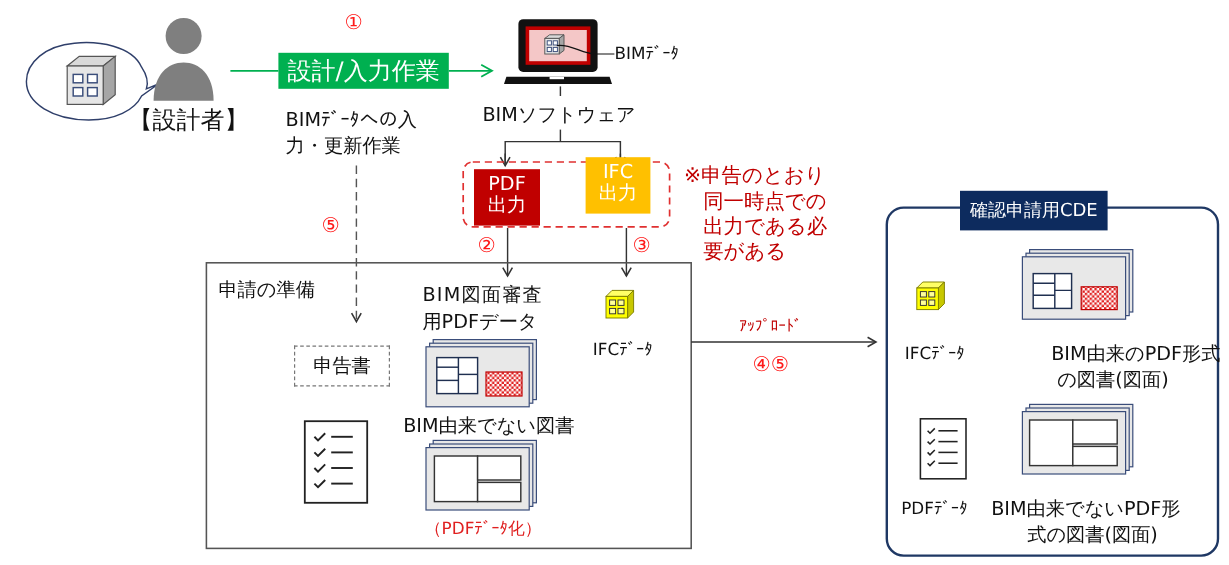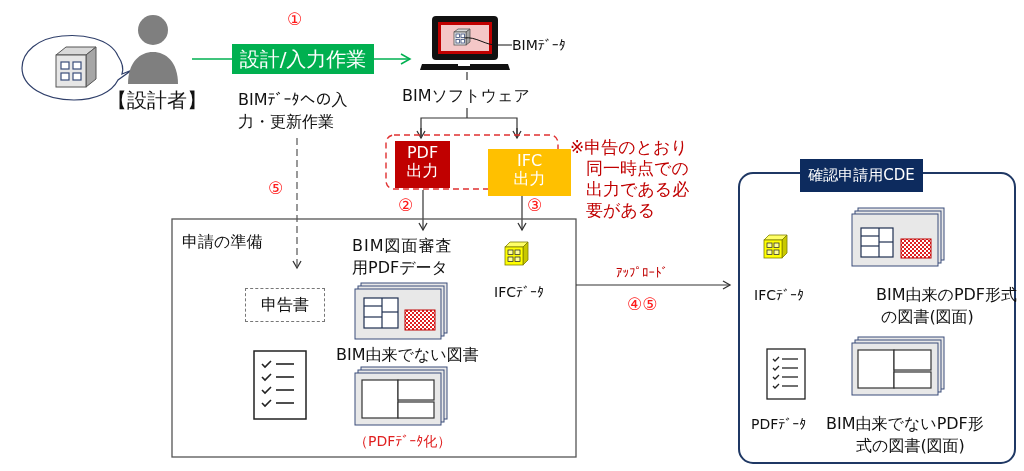--- a/index.html
+++ b/index.html
@@ -197,21 +197,21 @@
 <div class="txt" style="left:238px;top:112px;font-size:16px;">力・更新作業</div>
 
 <div class="txt" style="left:512px;top:35px;font-size:14px;">BIMﾃﾞｰﾀ</div>
 
 <div class="txt" style="left:402px;top:86px;font-size:16px;">BIMソフトウェア</div>
 
 <div class="pdf-box" style="left:395px;top:141px;width:55px;height:47px;">
   <div class="box-small">PDF</div>
   <div class="box-big">出力</div>
 </div>
-<div class="ifc-box" style="left:488px;top:149px;width:83px;height:47px;">
+<div class="ifc-box" style="left:488px;top:131px;width:54px;height:47px;">
   <div class="box-small">IFC</div>
   <div class="box-big">出力</div>
 </div>
 
 <div class="txt darkred" style="left:570px;top:137px;font-size:17px;line-height:21px;">※申告のとおり</div>
 <div class="txt darkred" style="left:586px;top:158px;font-size:17px;line-height:21px;">同一時点での</div>
 <div class="txt darkred" style="left:586px;top:179px;font-size:17px;line-height:21px;">出力である必</div>
 <div class="txt darkred" style="left:586px;top:200px;font-size:17px;line-height:21px;">要がある</div>
 
 <div class="txt num" style="left:398px;top:195px;">②</div>

